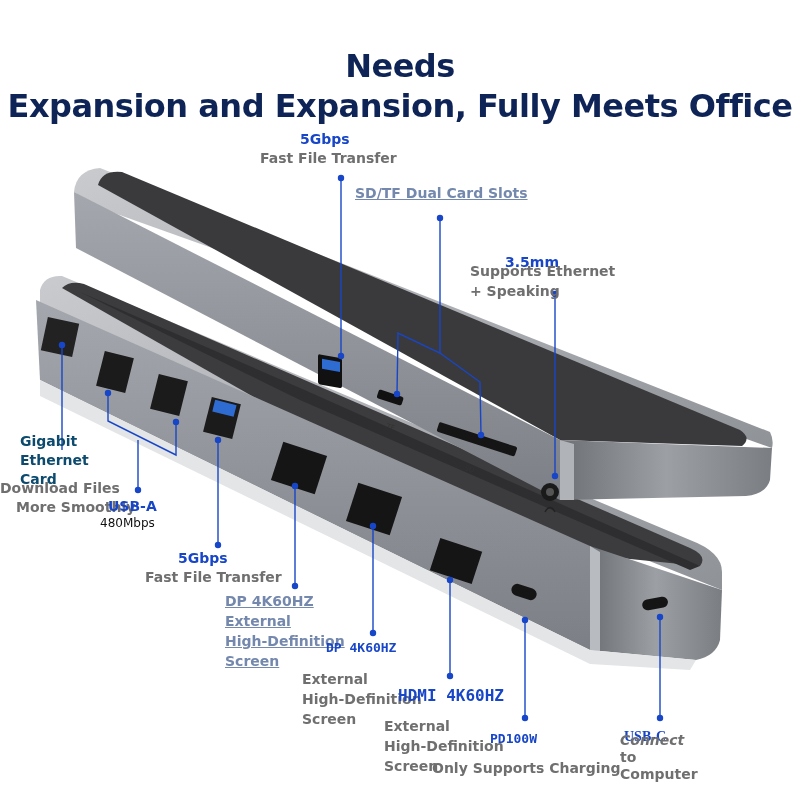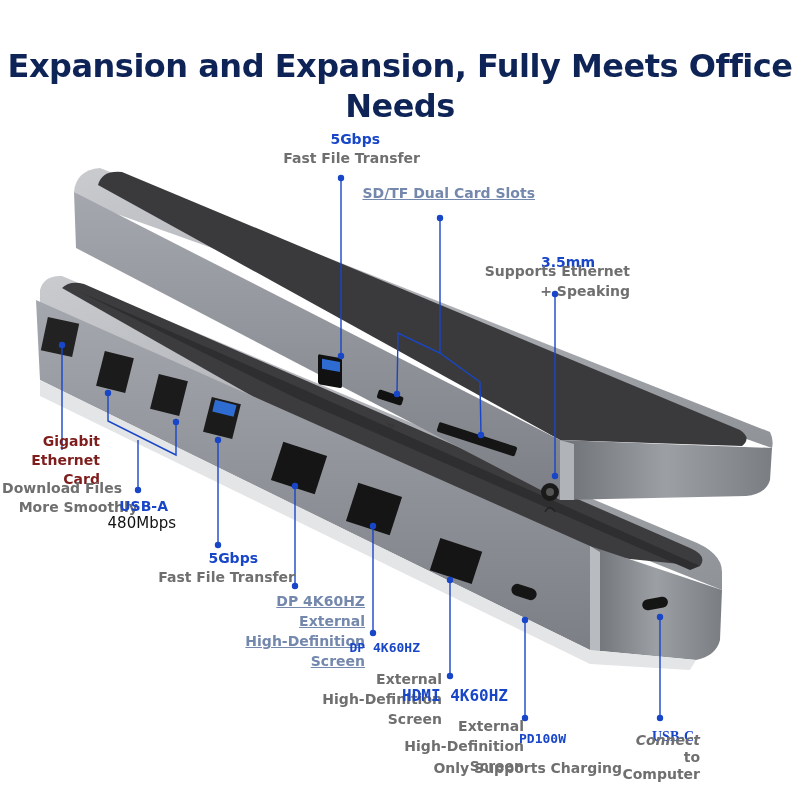--- a/index.html
+++ b/index.html
@@ -1,32 +1,32 @@
 <!DOCTYPE html>
 <html><head>
 <meta charset="utf-8">
 <style>
   html, body { margin:0; padding:0; }
   body { width:800px; height:800px; background:#ffffff; position:relative; overflow:hidden; font-family:"DejaVu Sans", sans-serif; }
   .title { position:absolute; left:0; top:46px; width:800px; text-align:center; font-family:"DejaVu Sans", sans-serif; font-weight:bold; font-size:32px; line-height:40px; color:#0f2456; letter-spacing:-0.5px; }
-  .lbl { position:absolute; font-weight:bold; font-size:14px; line-height:19px; text-align:right; white-space:nowrap; }
+  .lbl { position:absolute; font-weight:bold; font-size:14px; line-height:19px; text-align:left; white-space:nowrap; }
   .blue { color:#1846c8; }
   .gray { color:#6f6f6f; }
   .slate { color:#7488ad;text-decoration:underline; }
-  .lblue { color:#7f1d1d; }
+  .lblue { color:#0c4a6e; }
   .black { color:#111; font-weight:normal; }
   .mono { font-family:"DejaVu Sans Mono", monospace; }
   svg.art { position:absolute; left:0; top:0; }
 </style>
 </head>
 <body>
 
 <div class="title">
+  <div>Needs</div>
   <div>Expansion and Expansion, Fully Meets Office</div>
-  <div>Needs</div>
 </div>
 
 <svg class="art" width="800" height="800" viewBox="0 0 800 800">
   <defs>
     <linearGradient id="sideG" x1="0" y1="0" x2="0" y2="1">
       <stop offset="0" stop-color="#a4a7ad"></stop>
       <stop offset="1" stop-color="#7c7f85"></stop>
     </linearGradient>
     <linearGradient id="bezelG" x1="0" y1="0" x2="1" y2="1">
       <stop offset="0" stop-color="#c9cbcf"></stop>
@@ -146,21 +146,21 @@
 <div class="lbl gray" style="left:470px;top:262px;width:160px;">Supports Ethernet</div>
 <div class="lbl gray" style="left:470px;top:282px;width:160px;">+ Speaking</div>
 
 <div class="lbl lblue" style="left:20px;top:432px;width:80px;">Gigabit</div>
 <div class="lbl lblue" style="left:20px;top:451px;width:80px;">Ethernet</div>
 <div class="lbl lblue" style="left:20px;top:470px;width:80px;">Card</div>
 <div class="lbl gray" style="left:0px;top:479px;width:122px;">Download Files</div>
 <div class="lbl gray" style="left:0px;top:498px;width:122px;margin-left:16px;">More Smoothly</div>
 
 <div class="lbl blue" style="left:108px;top:497px;width:60px;">USB-A</div>
-<div class="lbl black" style="left:100px;top:514px;width:76px;font-size:15px;">480Mbps</div>
+<div class="lbl black" style="left:100px;top:514px;width:76px;font-size:12px;">480Mbps</div>
 
 <div class="lbl blue" style="left:178px;top:549px;width:80px;">5Gbps</div>
 <div class="lbl gray" style="left:145px;top:568px;width:150px;">Fast File Transfer</div>
 
 <div class="lbl slate" style="left:225px;top:592px;width:140px;">DP 4K60HZ</div>
 <div class="lbl slate" style="left:225px;top:612px;width:140px;">External</div>
 <div class="lbl slate" style="left:225px;top:632px;width:140px;">High-Definition</div>
 <div class="lbl slate" style="left:225px;top:652px;width:140px;">Screen</div>
 
 <div class="lbl blue mono" style="left:326px;top:638px;width:94px;font-size:13px;">DP 4K60HZ</div>

